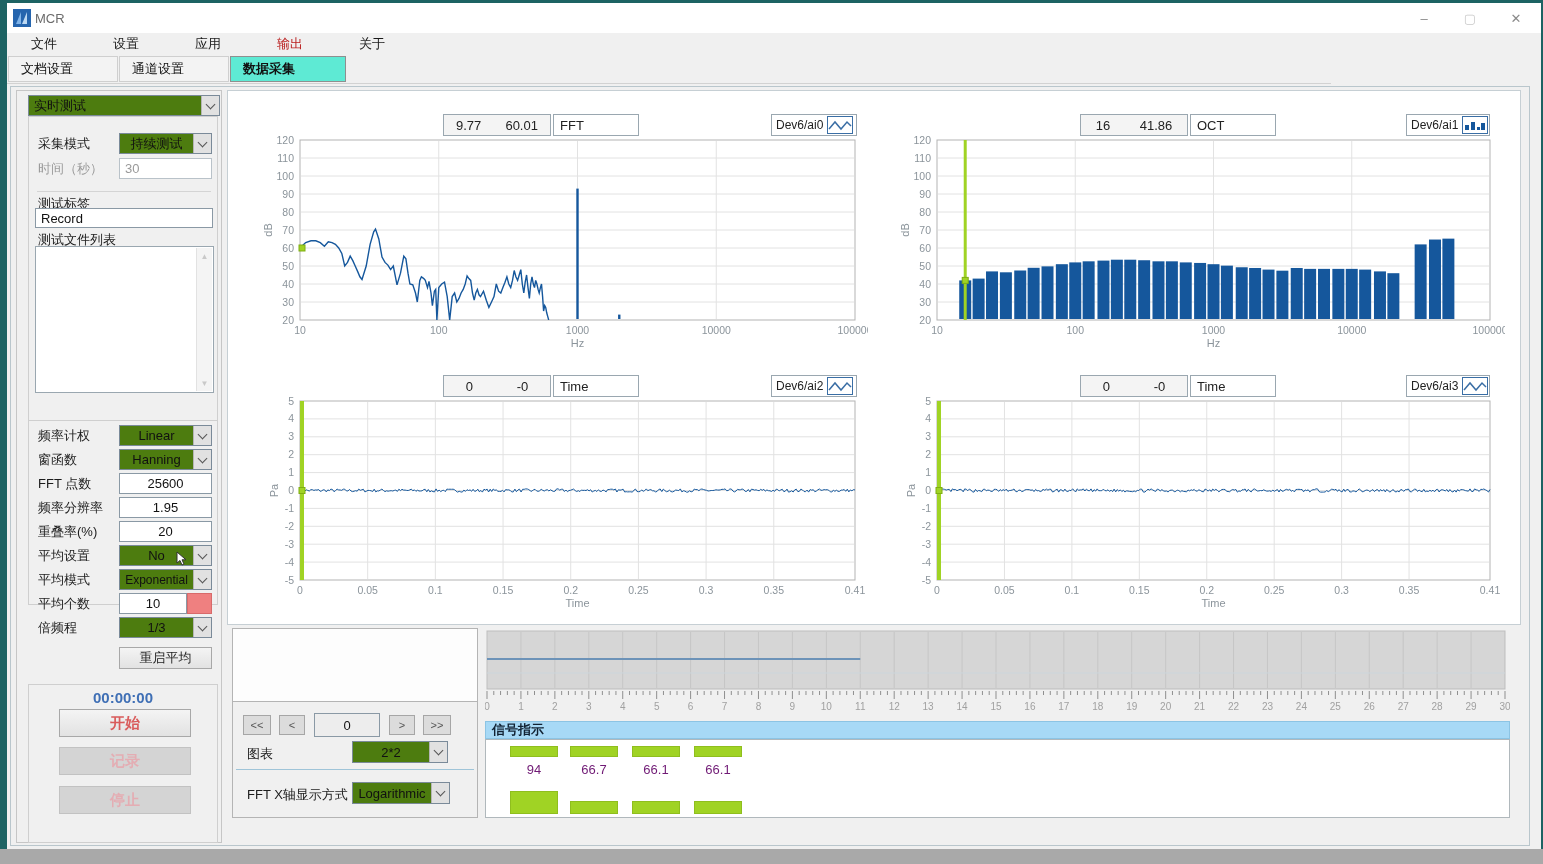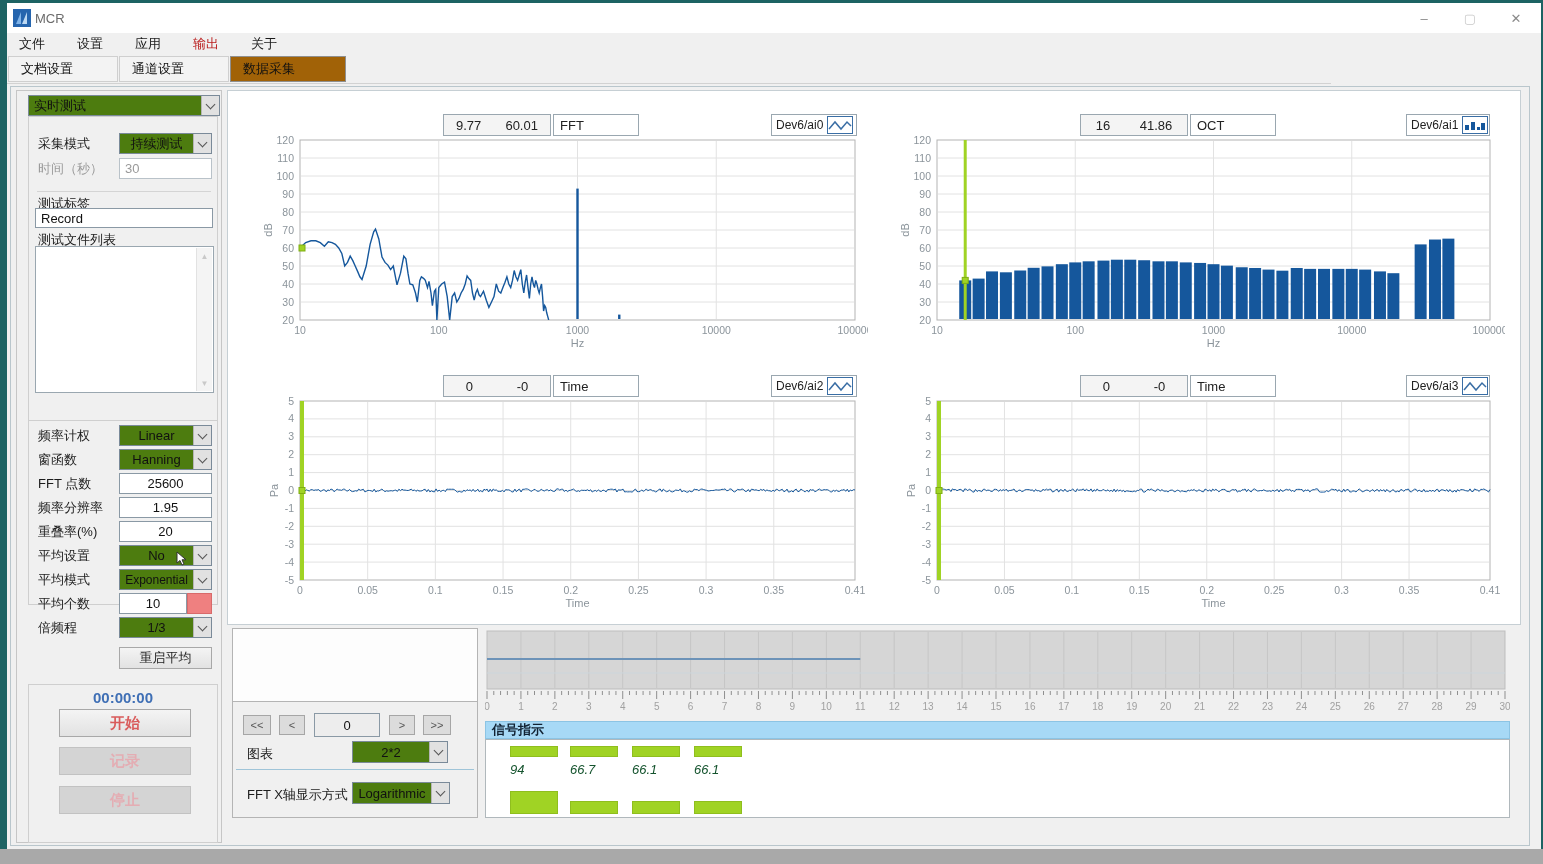--- a/index.html
+++ b/index.html
@@ -11,27 +11,27 @@
   .frame-left{left:0;top:0;width:7px;height:849px;background:#1d6363;}
   .frame-right{right:0;top:0;width:2px;height:849px;background:#1d6363;}
   .frame-bottom{left:0;top:849px;width:1543px;height:15px;background:#a9a9a9;}
   .titlebar{left:7px;top:3px;width:1534px;height:30px;background:#ffffff;display:flex;align-items:center;text-align:right;}
   .title-text{color:#6b6b6b;font-size:13px;margin-left:8px;}
   .winbtns{position:absolute;right:2px;top:0;height:30px;display:flex;}
   .winbtn{width:46px;height:30px;display:flex;align-items:center;justify-content:center;color:#8a8a8a;font-size:13px;}
   .winbtn.max{color:#c9c9c9;}
   
   .menubar{left:7px;top:33px;width:1534px;height:22px;background:#f0f0f0;display:flex;align-items:center;font-size:13px;color:#1a1a1a;}
-  .menu-item{padding:2px 12px;margin-right:8px;}
+  .menu-item{padding:2px 24px;margin-right:8px;}
   .menu-item.disabled{color:#b91c1c;}
   
   .tabstrip{left:7px;top:55px;width:1324px;height:28px;background:#f0f0f0;border-bottom:1px solid #d2d2d2;}
   .tab{position:absolute;top:1px;height:26px;display:flex;align-items:center;padding-left:12px;font-size:13px;color:#111;
        background:#f3f3f3;border:1px solid #cfcfcf;box-sizing:border-box;}
-  .tab.active{background:#a16207;border-color:#8f8f8f;}
+  .tab.active{background:#5eead4;border-color:#8f8f8f;font-weight:bold;}
   
   .content{left:10px;top:86px;width:1520px;height:760px;background:#f0f0f0;border:1px solid #b9c6cc;box-sizing:border-box;}
   .charts-bg{left:227px;top:90px;width:1294px;height:535px;background:#ffffff;border:1px solid #c6cfd4;box-sizing:border-box;}
   
   .sidebar{left:16px;top:90px;width:206px;height:753px;background:#f0f0f0;border:1px solid #c6c6c6;box-sizing:border-box;}
   .group{position:absolute;left:28px;width:190px;border:1px solid #cfcfcf;background:#f0f0f0;box-sizing:border-box;}
   .lbl{position:absolute;font-size:13px;color:#1c1c1c;white-space:nowrap;}
   .lbl.dim{color:#9a9a9a;}
   .combo{position:absolute;height:21px;background:#4d7c0f;border:1px solid #7a8a99;box-sizing:border-box;display:flex;}
   .combo-value{flex:1;font-size:13px;color:#111;display:flex;align-items:center;justify-content:center;overflow:hidden;}
@@ -65,21 +65,21 @@
   .pager-empty{left:232px;top:628px;width:246px;height:74px;background:#fdfdfd;border:1px solid #b4b4b4;box-sizing:border-box;}
   .pbtn{position:absolute;height:20px;background:#dcdcdc;border:1px solid #a6a6a6;box-sizing:border-box;display:flex;
         align-items:center;justify-content:center;font-size:11px;color:#555;}
   .preadout{position:absolute;height:24px;background:#ededed;border:1px solid #8a99a5;box-sizing:border-box;display:flex;
             align-items:center;justify-content:center;font-size:13px;color:#111;}
   .divline{position:absolute;height:1px;background:#9fc4d8;}
   .sig-header{left:485px;top:721px;width:1025px;height:18px;background:#a7d9f6;border:1px solid #8cc4e4;box-sizing:border-box;
               font-size:13px;color:#123;display:flex;align-items:center;padding-left:6px;font-weight:bold;}
   .sig-body{left:485px;top:739px;width:1025px;height:79px;background:#fff;border:1px solid #b0b8bc;box-sizing:border-box;}
   .gbar{position:absolute;background:#a0d324;border:1px solid #8fbe1e;box-sizing:border-box;}
-  .gval{position:absolute;width:48px;font-size:13px;color:#14532d;font-style:italic;}
+  .gval{position:absolute;width:48px;text-align:center;font-size:13px;color:#701a75;}
   .cursor-arrow{position:absolute;left:176px;top:551px;z-index:9;}
 </style>
 </head>
 <body>
 
 <div class="abs frame-top"></div>
 <div class="abs frame-left"></div>
 <div class="abs frame-right"></div>
 <div class="abs frame-bottom"></div>
 

